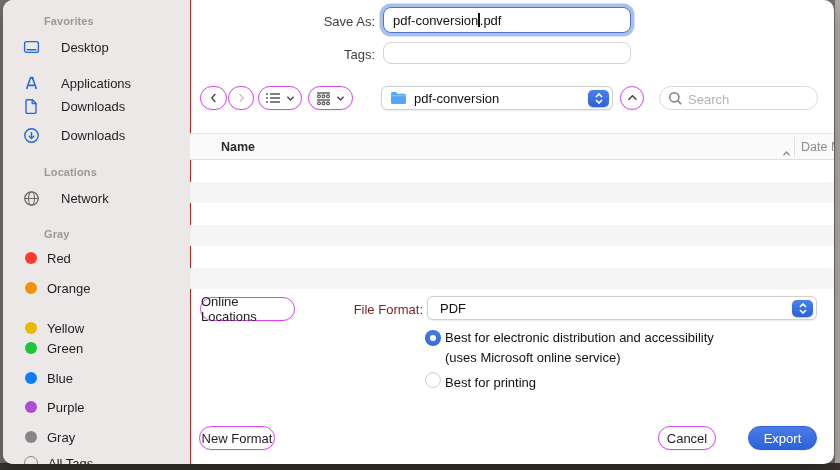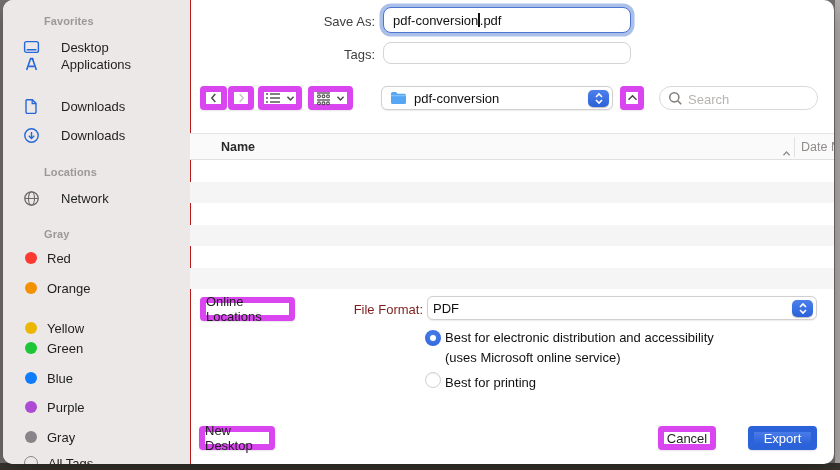--- a/index.html
+++ b/index.html
@@ -28,21 +28,21 @@
   .side-row.tag .lbl{margin-left:10px;}
   .alltags-icn{width:14px;height:14px;border:1.5px solid #8b8887;border-radius:50%;margin-left:21px;box-sizing:border-box;}
 
   
   .flabel{position:absolute;font-size:13px;color:#404040;text-align:right;}
   .field{position:absolute;background:#fff;border:1px solid #d6d3d2;border-radius:8px;box-sizing:border-box;}
   .field.focused{border:1px solid #4d74cf;box-shadow:0 0 0 3.5px rgba(118,152,221,0.62);}
   .field .txt{font-size:13px;color:#111;padding:4px 9px;white-space:nowrap;overflow:hidden;}
   .caret{display:inline-block;width:1.5px;height:14px;background:#111;vertical-align:-2px;}
   .btn{
-    position:absolute;background:#fff;border:6px solid #d946ef;border-radius:4px;
+    position:absolute;background:#fff;border:1px solid #d946ef;border-radius:12px;
     box-shadow:0 .5px 1.5px rgba(0,0,0,0.10);display:flex;align-items:center;justify-content:center;
     font-size:13px;color:#1e1e1e;box-sizing:border-box;cursor:default;
   }
   .btn.primary{background:linear-gradient(#4a7ce8,var(--accent-blue));border-color:var(--accent-blue);color:#fff;}
   .tbtn{color:#4a4a4a;}
   .tbtn svg{display:block;}
   .tbtn .chev{margin-left:5px;color:#4a4a4a;}
   .disabled-glyph{color:#c9c6c5;}
 
   .select{
@@ -98,21 +98,21 @@
     <div class="side-row" style="top:36px">
       <span class="icn">
         <svg width="17" height="16" viewBox="0 0 17 16">
             <rect x="1.6" y="2.6" width="13.8" height="10.8" rx="2" fill="none" stroke="currentColor" stroke-width="1.4"></rect>
             <line x1="3.6" y1="10.7" x2="13.4" y2="10.7" stroke="currentColor" stroke-width="1.6"></line>
           </svg>
       </span>
       <span class="lbl">Desktop</span>
     </div>
 
-    <div class="side-row" style="top:53px">
+    <div class="side-row" style="top:72px">
       <span class="icn">
         <svg width="17" height="16" viewBox="0 0 17 16">
             <path d="M3.6 14 L7.6 2.6 h1.8 L13.4 14" fill="none" stroke="currentColor" stroke-width="1.6"></path>
             <line x1="5.4" y1="10.4" x2="11.6" y2="10.4" stroke="currentColor" stroke-width="1.6"></line>
             <path d="M7.6 2.6 h3.4 l-1 1.7 l1 1.7" fill="currentColor" stroke="none" opacity="0.9"></path>
           </svg>
       </span>
       <span class="lbl">Applications</span>
     </div>
 
@@ -302,36 +302,36 @@
     <div class="row"></div>
     <div class="row"></div>
     <div class="row"></div>
     <div class="row"></div>
     <div class="row"></div>
   </div>
 
   <div class="btn" style="left:197px;top:297px;width:95px;height:24px">Online Locations</div>
 
   <div class="flabel" style="left:330px;top:302px;width:90px;color:#7f1d1d">File Format:</div>
-  <div class="select" style="left:424px;top:296px;width:390px;height:24px;padding-left:5px">
+  <div class="select" style="left:424px;top:296px;width:390px;height:24px;padding-left:12px">
     <span>PDF</span>
     <span class="stepper">
       <svg width="12" height="13" viewBox="0 0 12 13">
           <path d="M3 5 L6 2 L9 5" fill="none" stroke="#fff" stroke-width="1.6"></path>
           <path d="M3 8 L6 11 L9 8" fill="none" stroke="#fff" stroke-width="1.6"></path>
         </svg>
     </span>
   </div>
 
   <span class="radio on" style="left:422px;top:330px"></span>
   <div class="radio-lbl" style="left:442px;top:328px;width:330px">
     <div>Best for electronic distribution and accessibility</div>
     <div>(uses Microsoft online service)</div>
   </div>
 
   <span class="radio off" style="left:422px;top:372px"></span>
   <div class="radio-lbl" style="left:442px;top:373px">Best for printing</div>
 
-  <div class="btn" style="left:196px;top:426px;width:76px;height:24px">New Desktop</div>
+  <div class="btn" style="left:196px;top:426px;width:76px;height:24px">New Format</div>
   <div class="btn" style="left:655px;top:426px;width:58px;height:24px">Cancel</div>
   <div class="btn primary" style="left:745px;top:426px;width:69px;height:24px">Export</div>
 
 </div>
 
 </body></html>

